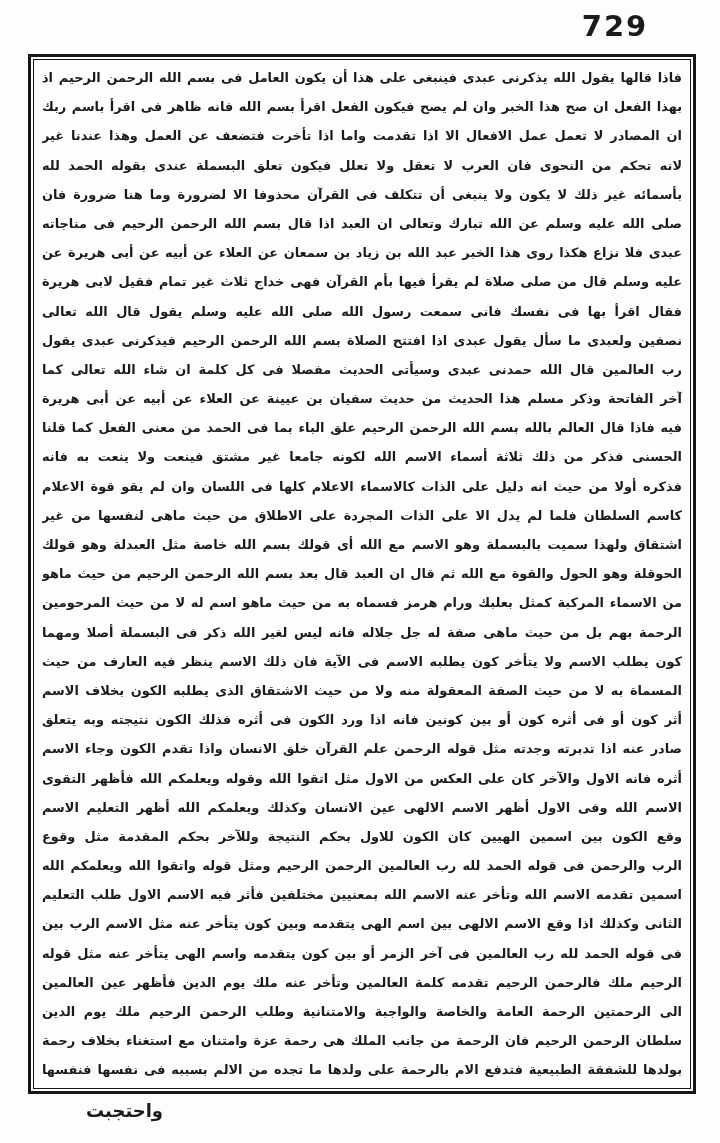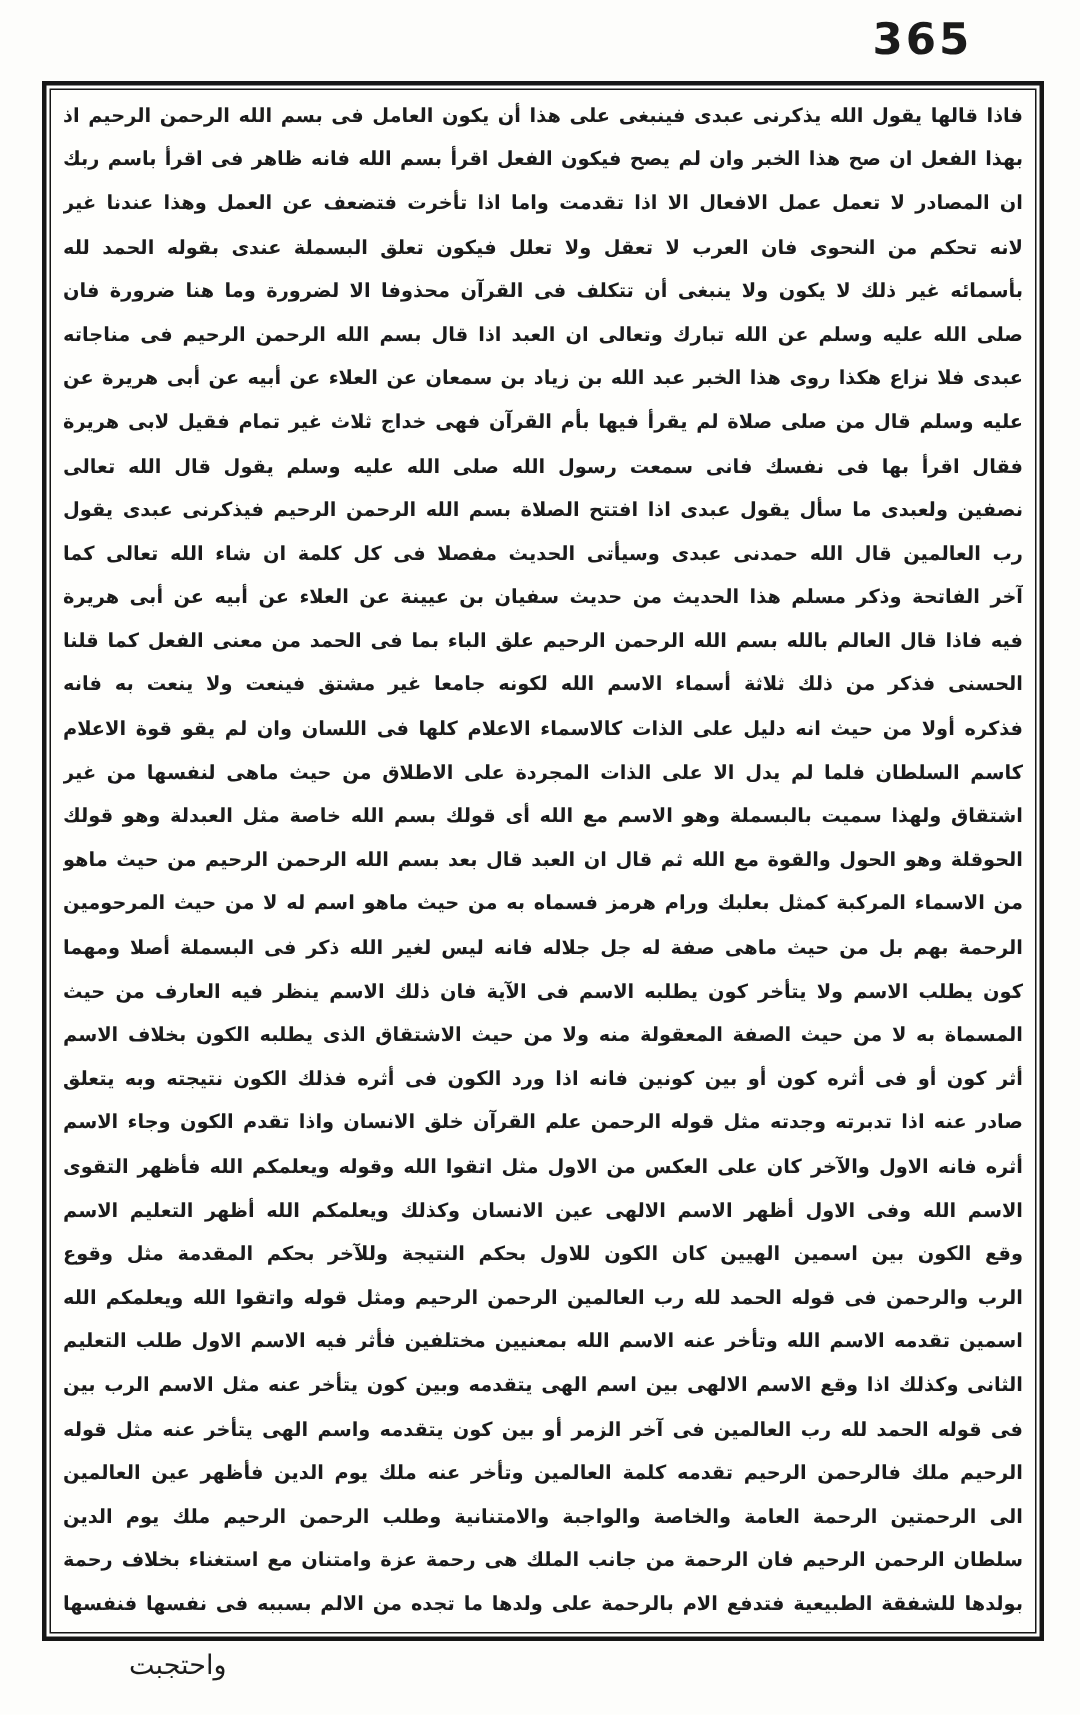--- a/index.html
+++ b/index.html
@@ -64,30 +64,30 @@
     -moz-text-align-last: justify;
     overflow: hidden;
     white-space: normal;
     word-spacing: 1px;
   }
   .catchword {
     position: absolute;
     left: 86px;
     top: 1100px;
     font-size: 18px;
-    font-weight: normal;
+    font-weight: bold;
     direction: rtl;
   }
 </style>
 </head>
 <body>
 
 <div class="page">
 
-  <div class="page-number">365</div>
+  <div class="page-number">729</div>
 
   <div class="frame-outer">
     <div class="frame-inner">
       <div class="text-block" dir="rtl">
           <div class="line" dir="rtl">فاذا قالها يقول الله يذكرنى عبدى فينبغى على هذا أن يكون العامل فى بسم الله الرحمن الرحيم اذ كر فتتعلق الباء</div>
           <div class="line" dir="rtl">بهذا الفعل ان صح هذا الخبر وان لم يصح فيكون الفعل اقرأ بسم الله فانه ظاهر فى اقرأ باسم ربك هذا يتكافه لقولهم</div>
           <div class="line" dir="rtl">ان المصادر لا تعمل عمل الافعال الا اذا تقدمت واما اذا تأخرت فتضعف عن العمل وهذا عندنا غير مرضى فى التعليل</div>
           <div class="line" dir="rtl">لانه تحكم من النحوى فان العرب لا تعقل ولا تعلل فيكون تعلق البسملة عندى بقوله الحمد لله بأسمائه فان الله لا يحمد الا</div>
           <div class="line" dir="rtl">بأسمائه غير ذلك لا يكون ولا ينبغى أن تتكلف فى القرآن محذوفا الا لضرورة وما هنا ضرورة فان صح قول رسول الله</div>
           <div class="line" dir="rtl">صلى الله عليه وسلم عن الله تبارك وتعالى ان العبد اذا قال بسم الله الرحمن الرحيم فى مناجاته فى الصلاة يقول الله يذكرنى</div>

